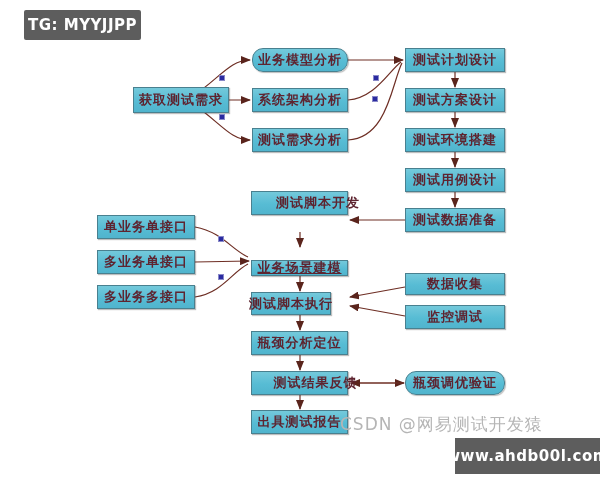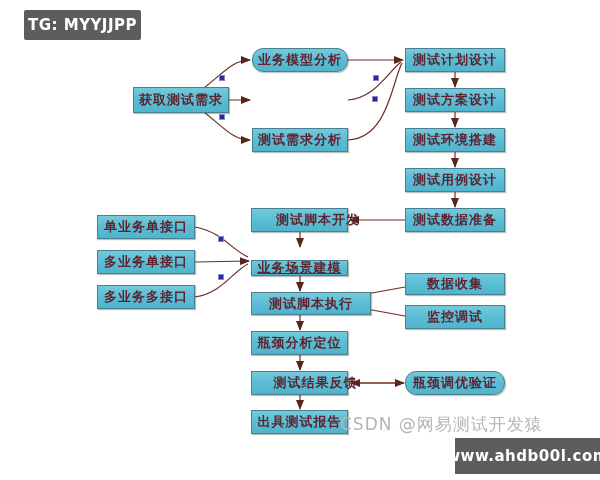--- a/index.html
+++ b/index.html
@@ -74,32 +74,33 @@
       <path d="M405,287 L350,297" marker-end="url(#ah)"></path>
       <path d="M405,316 L350,306" marker-end="url(#ah)"></path>
 
       <path d="M353,383 L404,383" marker-end="url(#ah)"></path>
       <path d="M404,383 L351,383" marker-end="url(#ah)"></path>
     </g>
   </svg>
 
   <div class="node" style="left:97px;top:87px;width:96px;height:26px;margin-left:36px;">获取测试需求</div>
   <div class="node" style="left:252px;top:48px;width:96px;height:24px;border-radius:11px;">业务模型分析</div>
+  <div class="node" style="left:252px;top:88px;width:96px;height:24px;">系统架构分析</div>
   <div class="node" style="left:252px;top:128px;width:96px;height:24px;">测试需求分析</div>
   <div class="node" style="left:405px;top:48px;width:100px;height:24px;">测试计划设计</div>
   <div class="node" style="left:405px;top:88px;width:100px;height:24px;">测试方案设计</div>
   <div class="node" style="left:405px;top:128px;width:100px;height:24px;">测试环境搭建</div>
   <div class="node" style="left:405px;top:168px;width:100px;height:24px;">测试用例设计</div>
   <div class="node" style="left:405px;top:208px;width:100px;height:24px;">测试数据准备</div>
   <div class="node" style="left:97px;top:215px;width:98px;height:24px;">单业务单接口</div>
   <div class="node" style="left:97px;top:250px;width:98px;height:24px;">多业务单接口</div>
   <div class="node" style="left:97px;top:285px;width:98px;height:24px;">多业务多接口</div>
-  <div class="node" style="left:251px;top:208px;width:97px;height:24px;padding-left:37px;">测试脚本开发</div>
+  <div class="node" style="left:251px;top:191px;width:97px;height:24px;padding-left:37px;">测试脚本开发</div>
   <div class="node" style="left:251px;top:260px;width:97px;height:16px;text-decoration:underline;">业务场景建模</div>
-  <div class="node" style="left:251px;top:292px;width:120px;height:23px;">测试脚本执行</div>
+  <div class="node" style="left:251px;top:292px;width:80px;height:23px;">测试脚本执行</div>
   <div class="node" style="left:251px;top:331px;width:97px;height:24px;">瓶颈分析定位</div>
   <div class="node" style="left:251px;top:371px;width:97px;height:24px;padding-left:32px;">测试结果反馈</div>
   <div class="node" style="left:251px;top:410px;width:97px;height:24px;">出具测试报告</div>
   <div class="node" style="left:405px;top:273px;width:100px;height:22px;">数据收集</div>
   <div class="node" style="left:405px;top:305px;width:100px;height:24px;">监控调试</div>
   <div class="node" style="left:405px;top:371px;width:100px;height:24px;border-radius:11px;">瓶颈调优验证</div>
 
   <div class="conn-dot" style="left:220px;top:76px;"></div>
   <div class="conn-dot" style="left:220px;top:115px;"></div>
   <div class="conn-dot" style="left:374px;top:76px;"></div>

